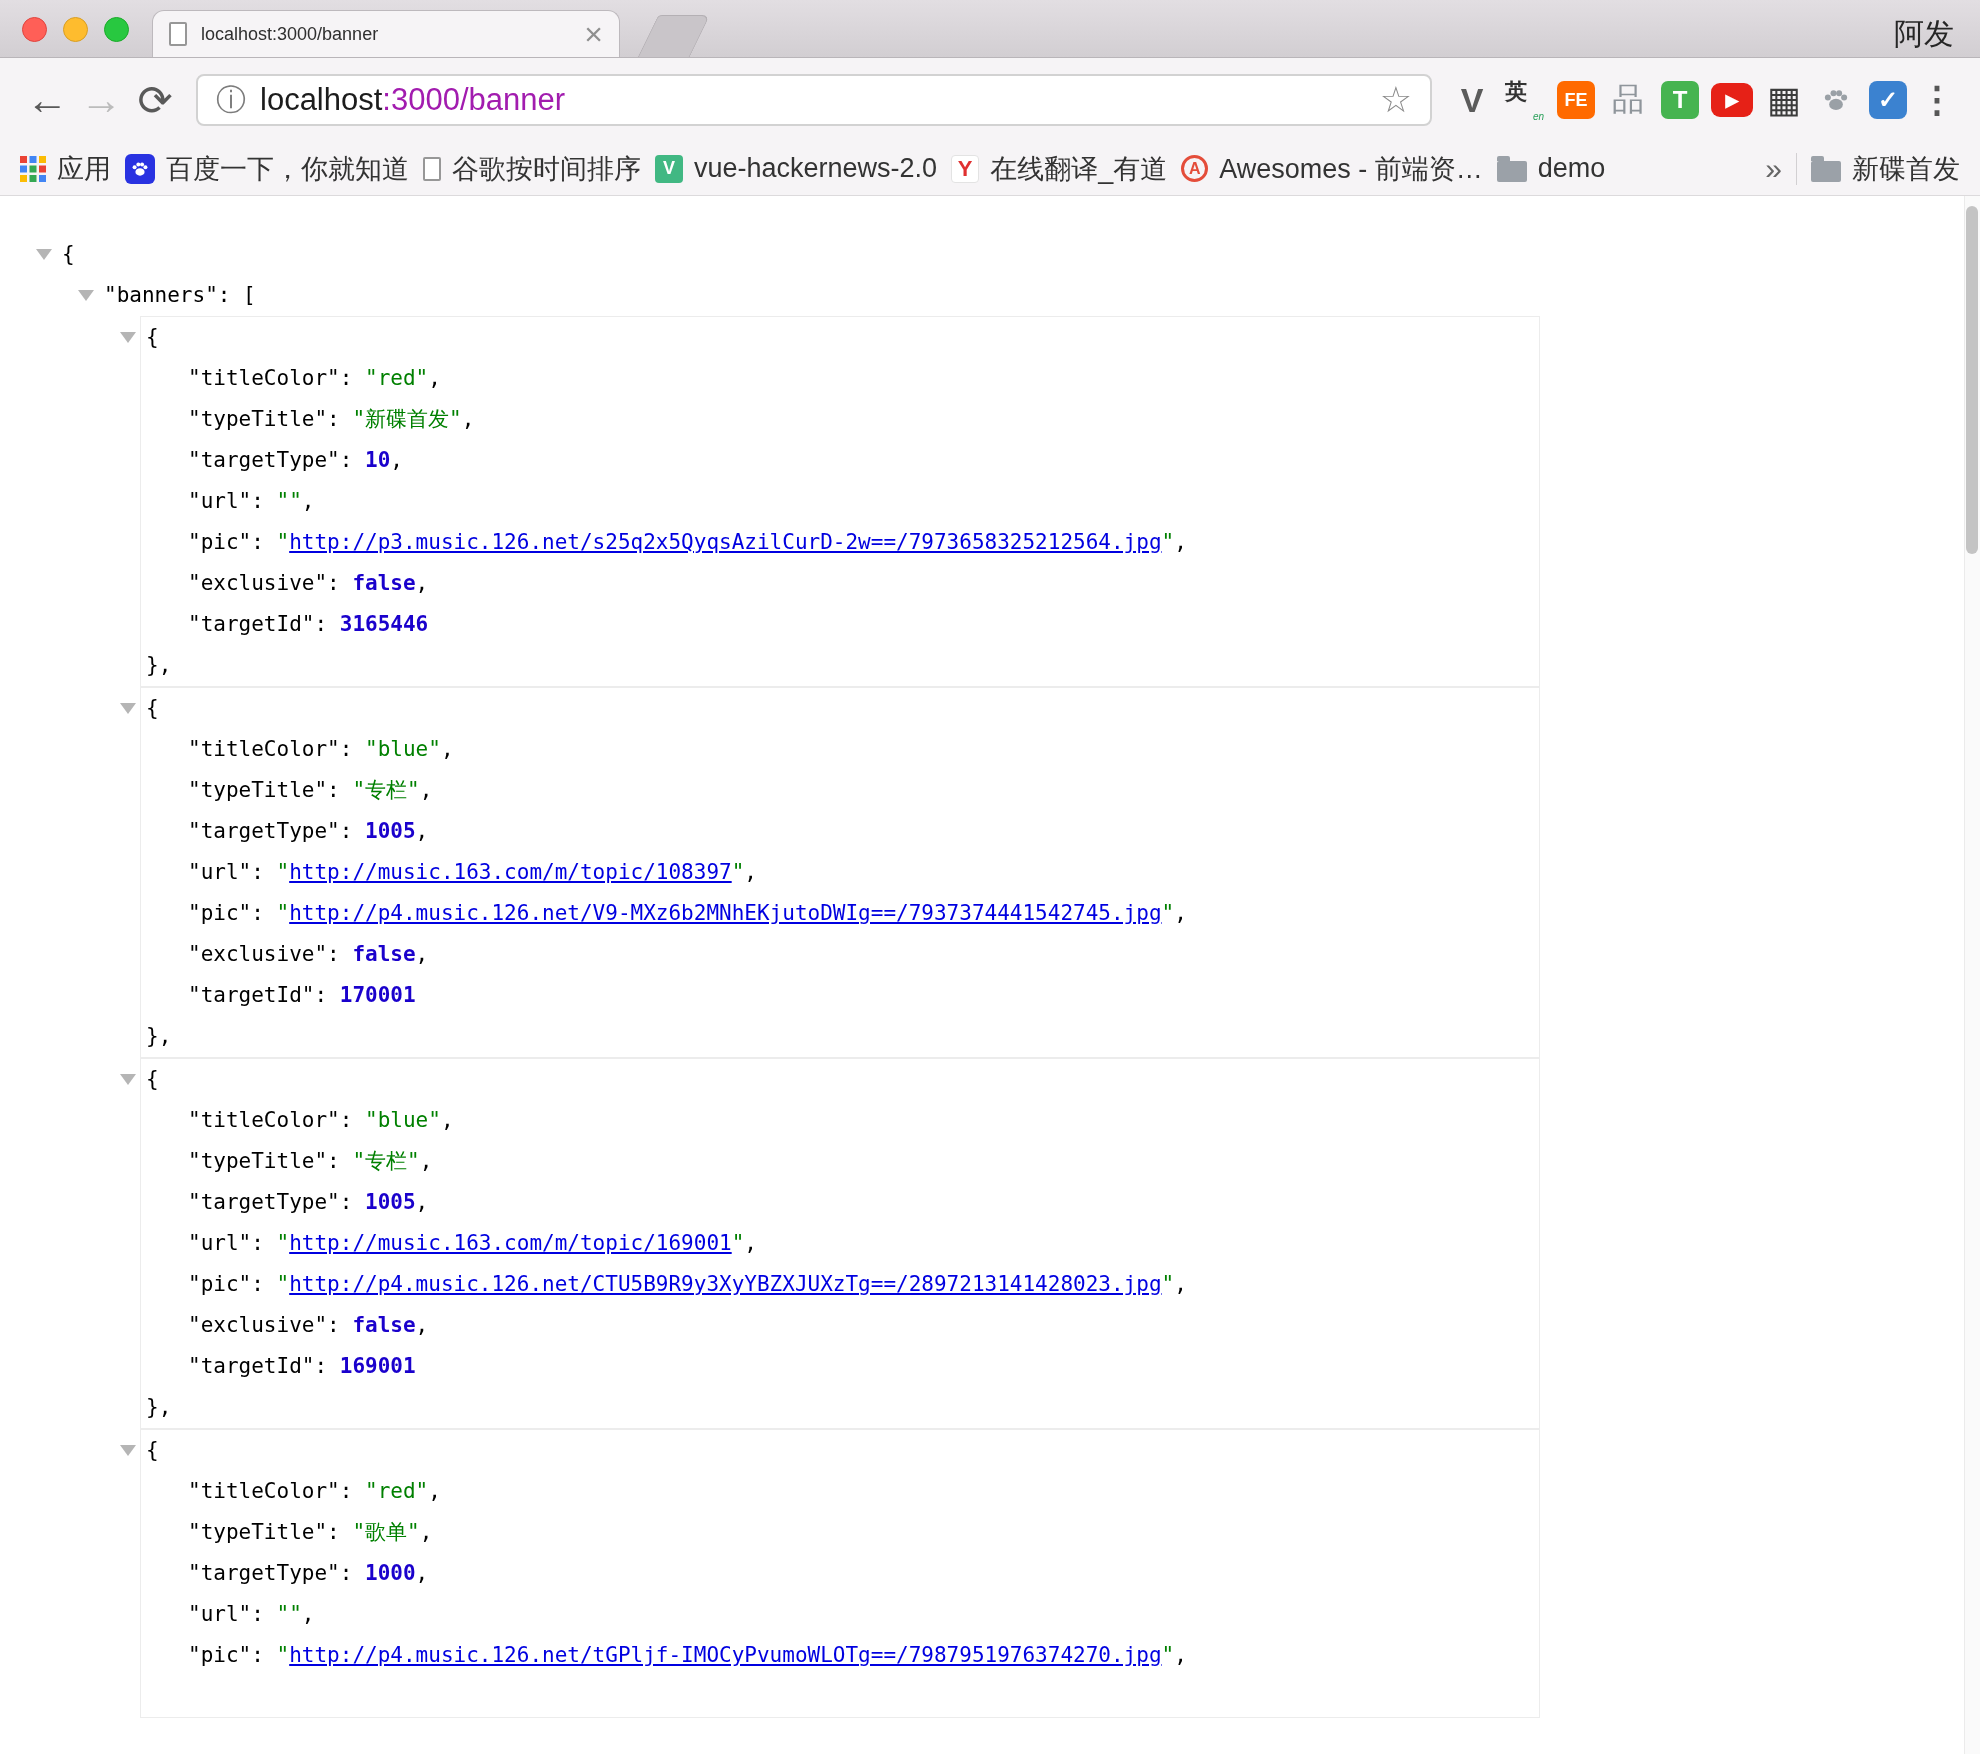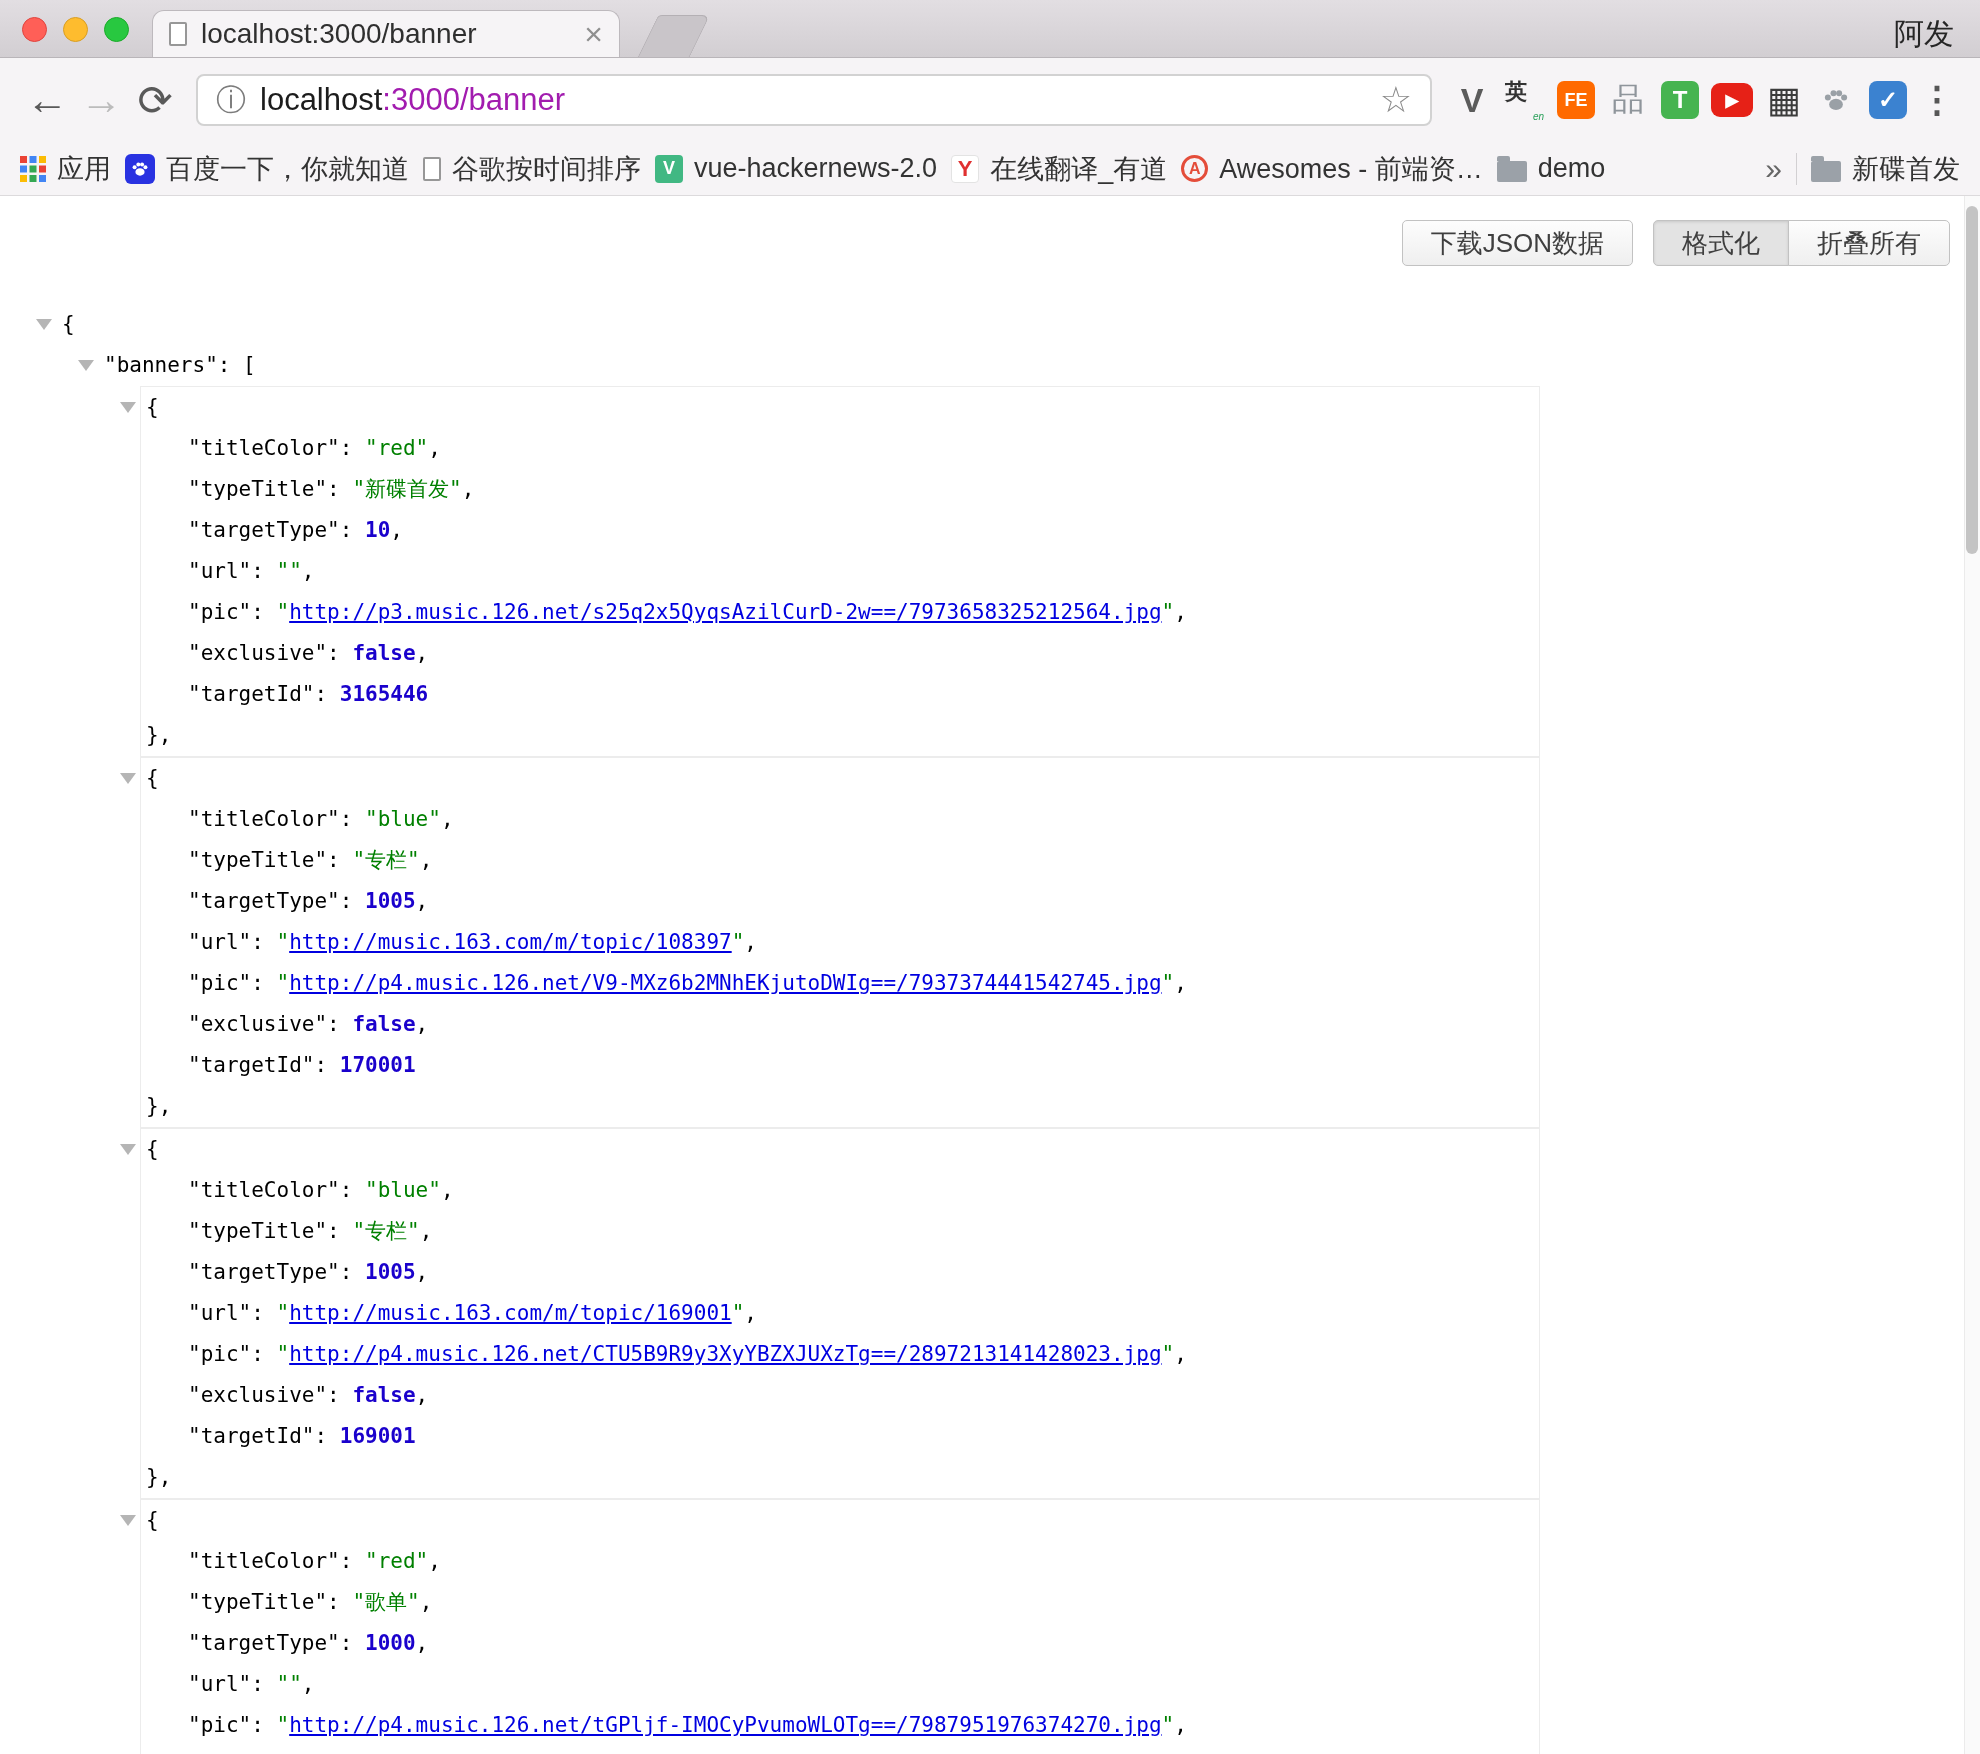--- a/index.html
+++ b/index.html
@@ -15,21 +15,21 @@
   .light.red    { background:#ff5f57; border:1px solid #e0443e; }
   .light.yellow { background:#febc2e; border:1px solid #d89e24; }
   .light.green  { background:#28c840; border:1px solid #1aab29; }
 
   .tab { position:absolute; left:152px; bottom:0; width:468px; height:47px;
          background:#f6f4f6; border-radius:12px 12px 0 0;
          border:1px solid #bdb9bd; border-bottom:none;
          display:flex; align-items:center; padding:0 16px; }
   .doc-icon { width:18px; height:24px; background:#fff;
               border:2px solid #979797; border-radius:2px; flex:0 0 auto; }
-  .tab-title { margin-left:14px; font-size:28px; color:#2f2f2f; flex:1;
+  .tab-title { margin-left:14px; font-size:18px; color:#2f2f2f; flex:1;
                white-space:nowrap; overflow:hidden; text-overflow:ellipsis; }
   .tab-close { font-size:32px; color:#8f8f8f; margin-left:10px; line-height:1; }
   .newtab-stub { position:absolute; left:648px; bottom:0; width:52px; height:42px;
                  background:#c9c5c9; transform:skewX(-26deg);
                  border-radius:4px 8px 0 0; border:1px solid #b4b0b4; border-bottom:none; }
   .profile-name { position:absolute; right:26px; top:14px; font-size:30px; color:#262626; }
 
   
   .toolbar { height:84px; background:#f6f4f6; display:flex; align-items:center;
              padding:0 20px; }
@@ -244,27 +244,20 @@
   <span class="overflow-chev">»</span>
   <span class="bm-divider"></span>
 
   <span class="bm">
     <span class="folder-icon"></span>
     <span>新碟首发</span>
   </span>
 </div>
 
 <div class="content">
-  <div class="btn-row">
-    <span class="btn">下载JSON数据</span>
-    <span class="btn-group">
-      <span class="btn active">格式化</span>
-      <span class="btn">折叠所有</span>
-    </span>
-  </div>
 
   <div class="json-tree">
       <div class="jline" style="padding-left: 62px;"><span class="tri" style="left: 36px;"></span><span class="tk-p">{</span></div>
       <div class="jline" style="padding-left: 104px;"><span class="tri" style="left: 78px;"></span><span class="tk-k">"banners"</span><span class="tk-p">: [</span></div>
       <div class="obj-box">
         <div class="jline" style="padding-left: 5px;"><span class="tri" style="left: -21px;"></span><span class="tk-p">{</span></div>
         <div class="jline" style="padding-left: 47px;"><span class="tk-k">"titleColor"</span><span class="tk-p">: </span><span class="tk-s">"red"</span><span class="tk-p">,</span></div>
         <div class="jline" style="padding-left: 47px;"><span class="tk-k">"typeTitle"</span><span class="tk-p">: </span><span class="tk-s">"新碟首发"</span><span class="tk-p">,</span></div>
         <div class="jline" style="padding-left: 47px;"><span class="tk-k">"targetType"</span><span class="tk-p">: </span><span class="tk-n">10</span><span class="tk-p">,</span></div>
         <div class="jline" style="padding-left: 47px;"><span class="tk-k">"url"</span><span class="tk-p">: </span><span class="tk-s">""</span><span class="tk-p">,</span></div>

